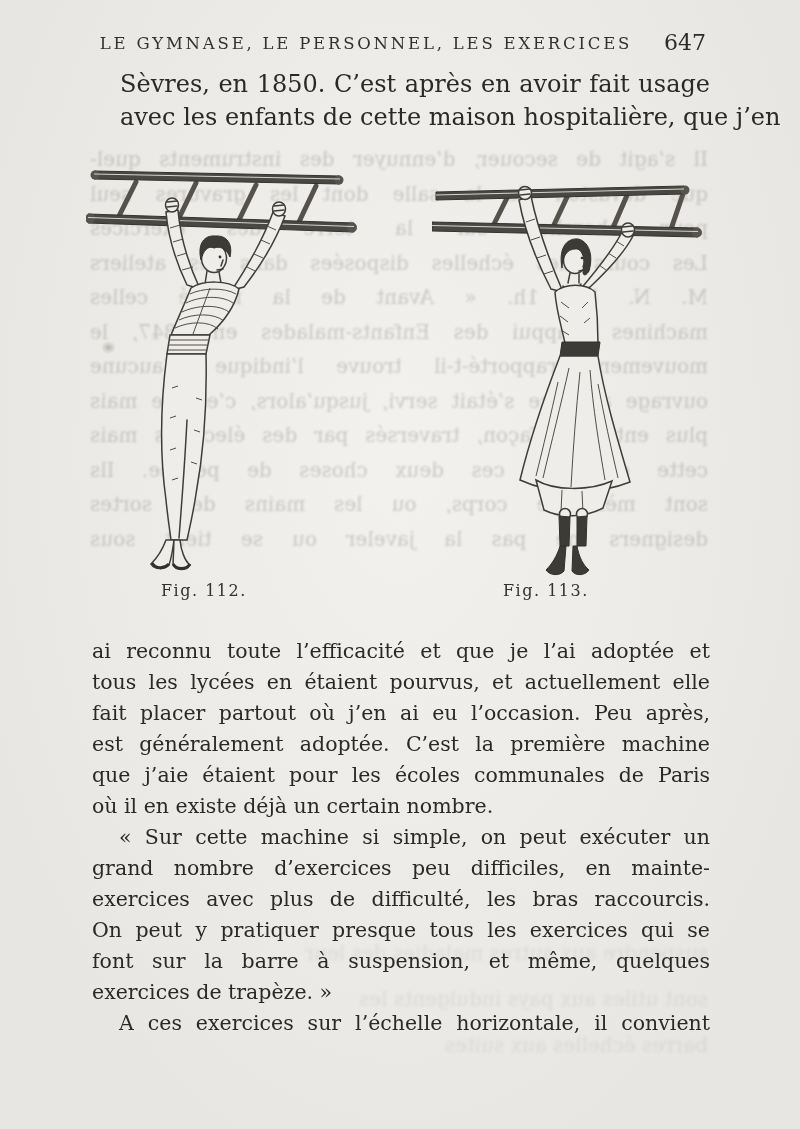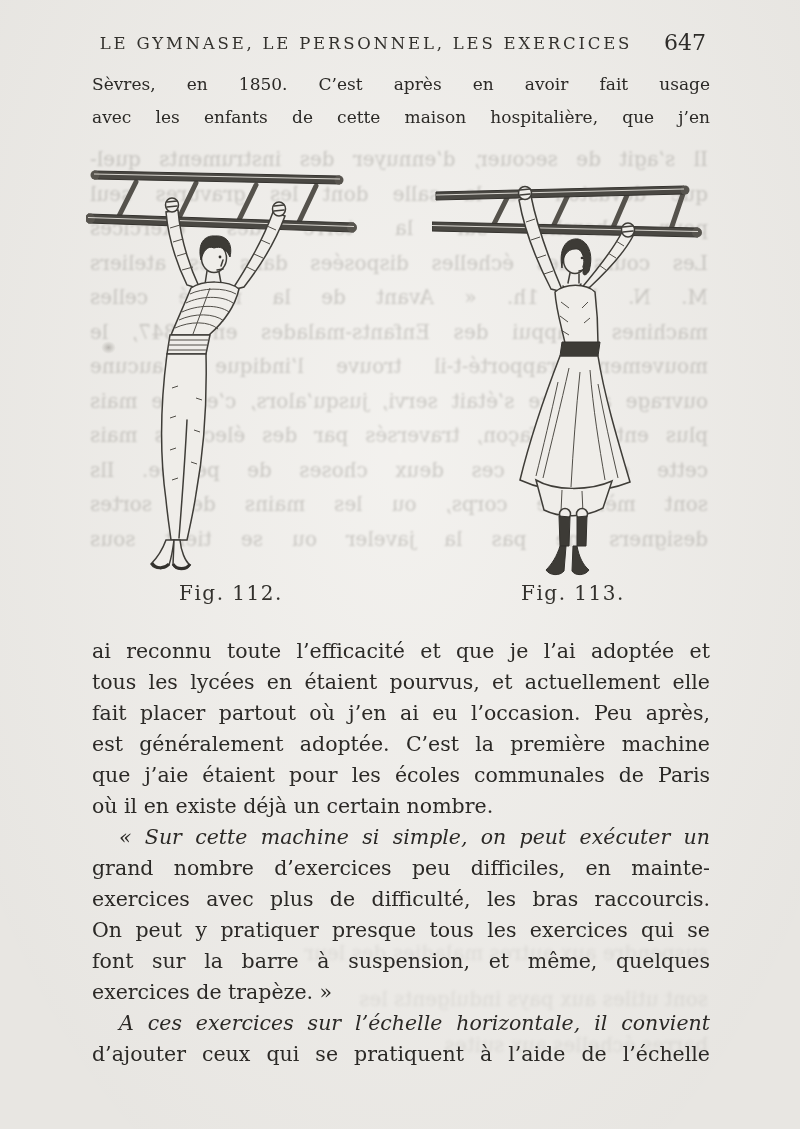--- a/index.html
+++ b/index.html
@@ -35,23 +35,23 @@
   }
   
   .textblock{position:absolute;left:92px;width:618px;}
   .intro{top:68px;}
   .bodytext{top:636px;}
   .tline{
     font-size:20.5px;line-height:31px;height:31px;
     text-align:justify;text-align-last:justify;
     white-space:nowrap;color:#2b2926;
   }
-  .intro .tline{font-size:17px;line-height:33px;height:33px;}
+  .intro .tline{font-size:24px;line-height:33px;height:33px;margin-left:28px;}
   .pend{text-align-last:left;}
-  .pind{text-indent:27px;font-style:italic;}
+  .pind{text-indent:27px;}
   
   .plate{position:absolute;left:0;top:140px;width:800px;height:500px;}
   .bleed{
     position:absolute;left:90px;top:2px;width:618px;height:420px;
     transform:scaleX(-1);
     filter:blur(1.3px);
     opacity:.42;
     color:#93908a;
     font-size:20px;line-height:34.5px;
     overflow:hidden;
@@ -65,22 +65,22 @@
     opacity:.17;
     color:#8d8a84;
     font-size:20px;line-height:46px;
     overflow:hidden;
   }
   .figwrap{position:absolute;z-index:2;}
   .fig112{left:86px;top:158px;width:272px;height:430px;}
   .fig113{left:432px;top:182px;width:272px;height:400px;}
   .caption{
     position:absolute;z-index:3;
-    width:140px;text-align:center;
-    font-size:20px;letter-spacing:1.5px;color:#33312d;
+    width:140px;text-align:left;
+    font-size:16px;letter-spacing:1.5px;color:#33312d;
   }
   .cap112{left:161px;top:581px;}
   .cap113{left:503px;top:581px;}
   .smudge{
     position:absolute;left:101px;top:341px;width:15px;height:13px;
     background:radial-gradient(ellipse, rgba(90,86,78,.35), rgba(90,86,78,0) 70%);
     border-radius:50%;z-index:1;
   }
   svg .ink{stroke:#3f3d38;stroke-width:1.5;fill:none;stroke-linecap:round;}
   svg .fillpaper{fill:#efede9;stroke:#3f3d38;stroke-width:1.5;}
@@ -248,16 +248,15 @@
     <div class="tline">est généralement adoptée. C’est la première machine</div>
     <div class="tline">que j’aie étaient pour les écoles communales de Paris</div>
     <div class="tline pend">où il en existe déjà un certain nombre.</div>
     <div class="tline pind">« Sur cette machine si simple, on peut exécuter un</div>
     <div class="tline">grand nombre d’exercices peu difficiles, en mainte-</div>
     <div class="tline">exercices avec plus de difficulté, les bras raccourcis.</div>
     <div class="tline">On peut y pratiquer presque tous les exercices qui se</div>
     <div class="tline">font sur la barre à suspension, et même, quelques</div>
     <div class="tline pend">exercices de trapèze. »</div>
     <div class="tline pind">A ces exercices sur l’échelle horizontale, il convient</div>
-    <div class="tline">d’ajouter ceux qui se pratiquent à l’aide de l’échelle</div>
   </div>
 
 </div>
 
 </body></html>

